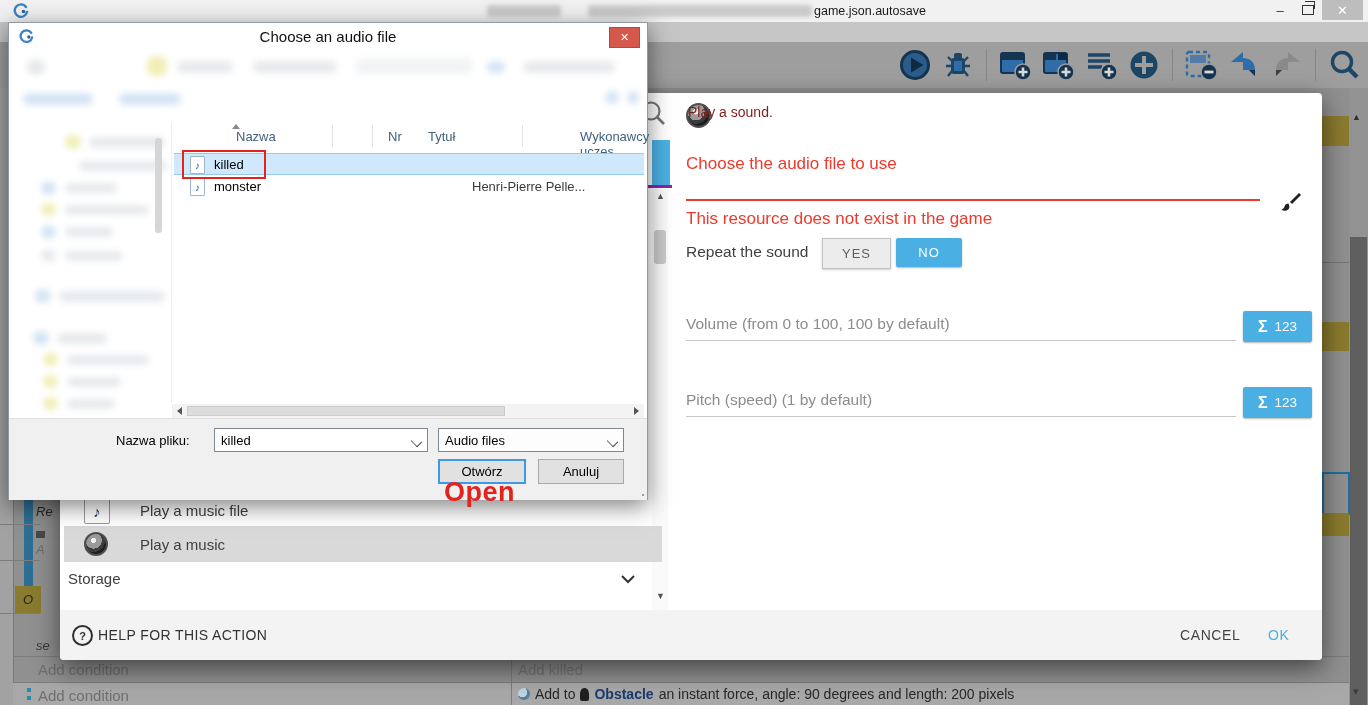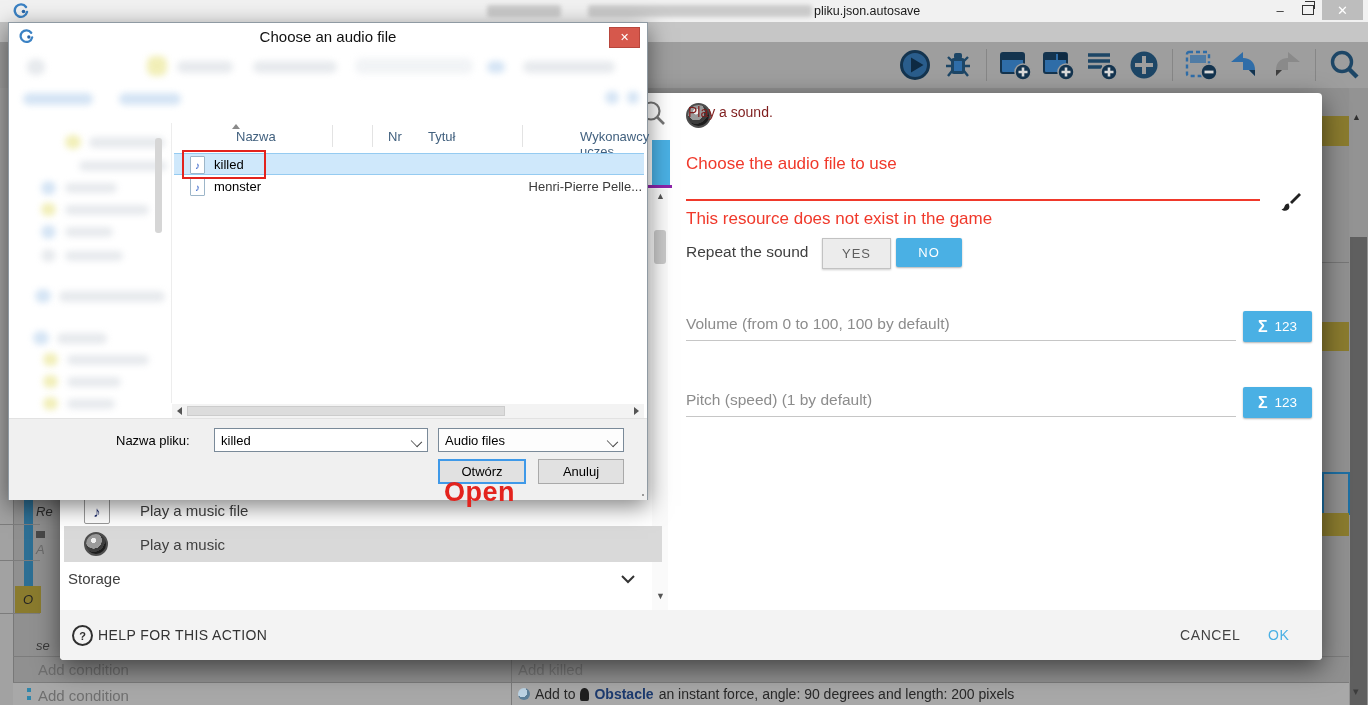--- a/index.html
+++ b/index.html
@@ -68,21 +68,21 @@
 
 <div id="stage" class="nosel">
 
   <div class="abs" id="titlebar">
     <svg class="abs" style="left:13px;top:3px" width="16" height="16" viewBox="0 0 16 16">
       <path d="M13 4 A6.2 6.2 0 1 0 14 9" fill="none" stroke="#3b82c4" stroke-width="2.4" stroke-linecap="round"></path>
       <circle cx="10.5" cy="8.5" r="1.8" fill="#2a66a8"></circle>
     </svg>
     <div class="blurseg" style="left:487px;width:74px"></div>
     <div class="blurseg" style="left:588px;width:224px"></div>
-    <div id="title-tail">pliku.json.autosave</div>
+    <div id="title-tail">game.json.autosave</div>
     <div class="winbtn" style="left:1266px;width:28px">–</div>
     <div class="winbtn" style="left:1294px;width:28px">
         <span id="restore-glyph"></span>
       </div>
     <div class="winbtn" id="btn-close-app">✕</div>
   </div>
 
   <div class="abs" id="substrip"></div>
 
   <div class="abs" id="toolbar">
@@ -327,21 +327,21 @@
       <div class="abs" style="left:200px;top:2px;width:1px;height:22px;background:#e3e3e3"></div>
       <div class="abs" style="left:350px;top:2px;width:1px;height:22px;background:#e3e3e3"></div>
 
       <div class="abs" style="left:2px;top:30px;width:470px;height:22px;background:#cfe8fb;border-top:1px solid #95cbf1;border-bottom:1px solid #95cbf1;box-sizing:border-box">
         <span class="noteicon" style="position:absolute;left:16px;top:2px">♪</span>
         <span class="filerow-txt" style="position:absolute;left:40px;top:3px">killed</span>
       </div>
       <div class="abs" style="left:2px;top:53px;width:470px;height:21px">
         <span class="noteicon" style="position:absolute;left:16px;top:2px">♪</span>
         <span class="filerow-txt" style="position:absolute;left:40px;top:3px">monster</span>
-        <span class="filerow-txt" style="position:absolute;left:298px;top:3px;width:170px;text-align:right;color:#3b3b3b">Henri-Pierre Pelle...</span>
+        <span class="filerow-txt" style="position:absolute;left:298px;top:3px;width:170px;color:#3b3b3b">Henri-Pierre Pelle...</span>
       </div>
     </div>
 
     <div class="abs" style="left:163px;top:381px;width:472px;height:14px;background:#f3f3f3">
       <span class="tri" style="position:absolute;left:5px;top:3px;border-top:4px solid transparent;border-bottom:4px solid transparent;border-right:5px solid #555"></span>
       <span class="tri" style="position:absolute;right:5px;top:3px;border-top:4px solid transparent;border-bottom:4px solid transparent;border-left:5px solid #555"></span>
       <span style="position:absolute;left:15px;top:2px;width:318px;height:10px;background:#dcdcdc;border:1px solid #cccccc;box-sizing:border-box;display:block"></span>
     </div>
 
     <div class="abs" style="left:0;top:395px;width:638px;height:81px;background:#f0f0f0;border-top:1px solid #e2e2e2"></div>

